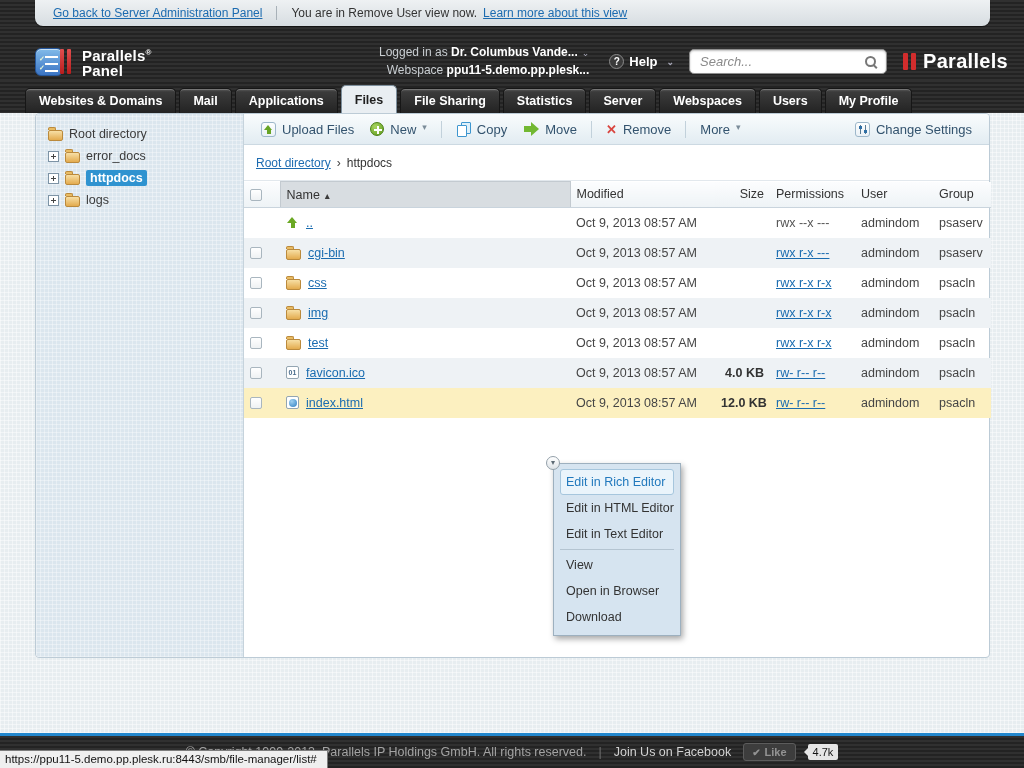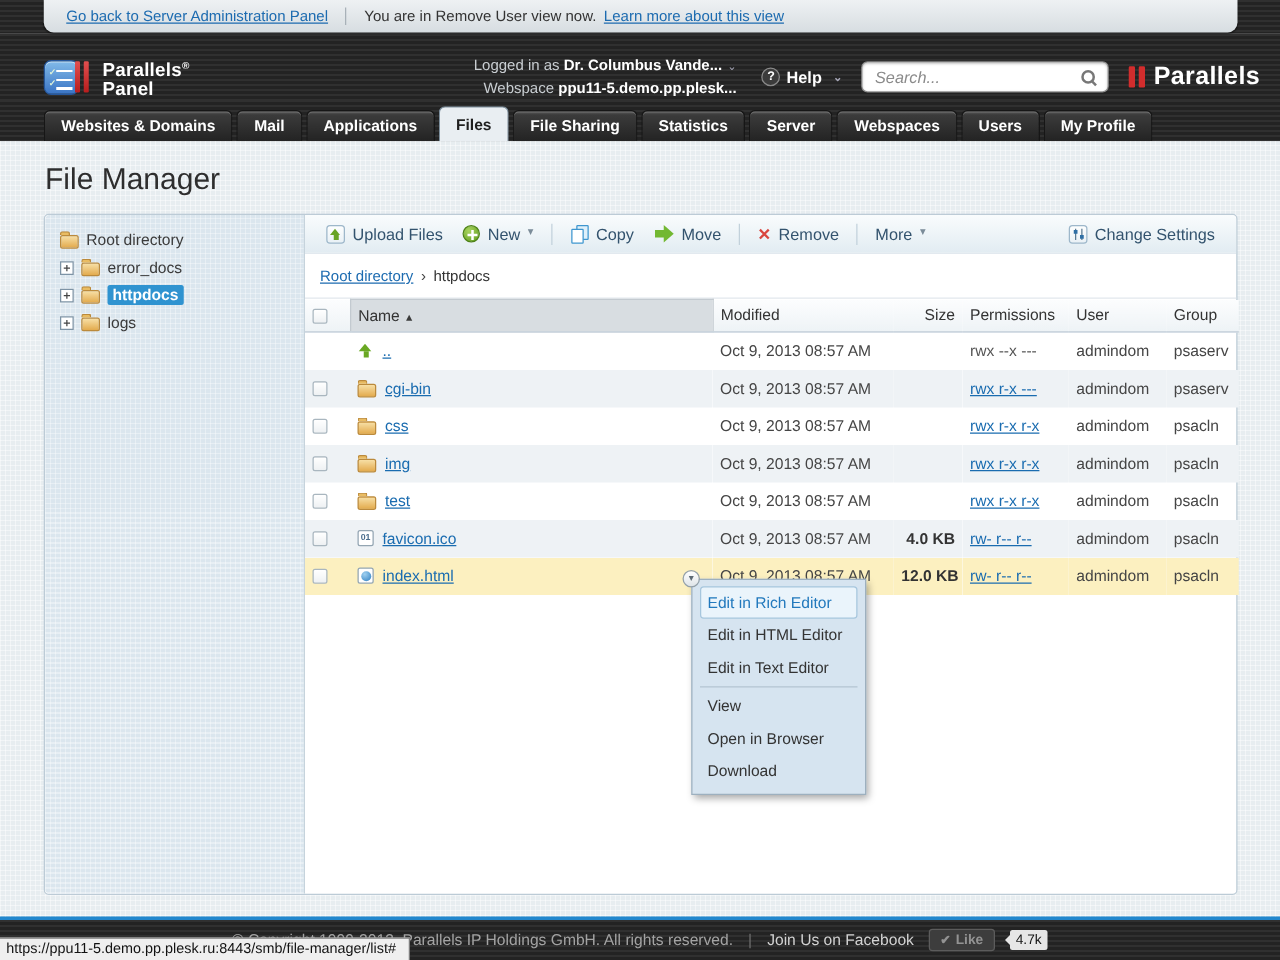--- a/index.html
+++ b/index.html
@@ -63,21 +63,21 @@
     border:2px solid #777; border-radius:50%; }
   .ic-search::after { content:""; position:absolute; left:10px; top:9px; width:5px; height:2px;
     background:#777; transform:rotate(45deg); transform-origin:0 0; }
 
   .logo-right { display:flex; align-items:center; gap:7px; margin-left:16px; margin-right:4px; }
   .logo-right .bars { display:flex; gap:3px; }
   .logo-right .bars span { width:5px; height:17px; background:#d22d2d; border-radius:1px; }
   .logo-right .word { font-size:20px; font-weight:bold; letter-spacing:.3px; }
 
   
-  .tabbar { height:33px; display:flex; align-items:flex-end; padding-left:35px; gap:3px; }
+  .tabbar { height:33px; display:flex; align-items:flex-end; padding-left:25px; gap:3px; }
   .tab { height:25px; padding:0 13px; display:flex; align-items:center; white-space:nowrap;
     border-radius:5px 5px 0 0; border:1px solid #161616; border-bottom:none;
     background:linear-gradient(#5d5d5d,#3b3b3b 12%,#232323);
     box-shadow:inset 0 1px 0 rgba(255,255,255,.18);
     color:#fff; font-size:12.5px; font-weight:bold; cursor:pointer; }
   .tab.active { background:#e9eef2; color:#1f1f1f; height:28px; box-shadow:none; border-color:#7d8f9d; }
 
   
   .content { height:620px; padding:0 34px 0 35px; position:relative;
     background:
@@ -176,21 +176,21 @@
   .ic-htmlfile { position:relative; width:13px; height:13px; background:#fff; border:1px solid #93a5b2;
     border-radius:2px; flex:none; }
   .ic-htmlfile::before { content:""; position:absolute; left:1.5px; top:1.5px; width:8px; height:8px;
     border-radius:50%; background:radial-gradient(circle at 35% 30%,#9fd0f0,#2f7fc1); }
 
   
   .ctx-toggle { position:absolute; left:546px; top:456px; width:14px; height:14px; border-radius:50%;
     border:1px solid #93a0a9; background:linear-gradient(#fff,#dfe4e8); z-index:30;
     display:flex; align-items:center; justify-content:center; cursor:pointer; }
   .ctx-toggle::before { content:"\25BE"; font-size:8px; color:#5d6a74; line-height:1; }
-  .ctx-menu { position:absolute; left:553px; top:463px; width:140px; background:#d6e4f0;
+  .ctx-menu { position:absolute; left:553px; top:463px; width:128px; background:#d6e4f0;
     border:1px solid #9db0bf; box-shadow:2px 3px 6px rgba(0,0,0,.35); padding:3px 6px; z-index:20;
     font-size:12.5px; }
   .menu-group { padding:2px 0; }
   .menu-group + .menu-group { border-top:1px solid #b4c4d1; }
   .menu-item { padding:5px 5px; color:#333; white-space:nowrap; cursor:pointer; border:1px solid transparent; }
   .menu-item.active { background:#eaf4fb; border-color:#a6c6dd; border-radius:3px; color:#2279bd; }
 
   
   .footer { height:35px; border-top:3px solid #2287cd; display:flex; align-items:center;
     justify-content:center; gap:12px; font-size:12.5px; color:#a3a3a3; }
@@ -273,21 +273,20 @@
     <div class="tab active">Files</div>
     <div class="tab">File Sharing</div>
     <div class="tab">Statistics</div>
     <div class="tab">Server</div>
     <div class="tab">Webspaces</div>
     <div class="tab">Users</div>
     <div class="tab">My Profile</div>
   </div>
 
 <div class="content">
-  <h1 class="page-title">File Manager</h1>
 
   <div class="panel">
 
     <div class="sidebar">
       <div class="tree-item">
         <span class="ic-folder"></span>
         <span class="tree-label">Root directory</span>
       </div>
       <div>
           <div class="tree-item">

